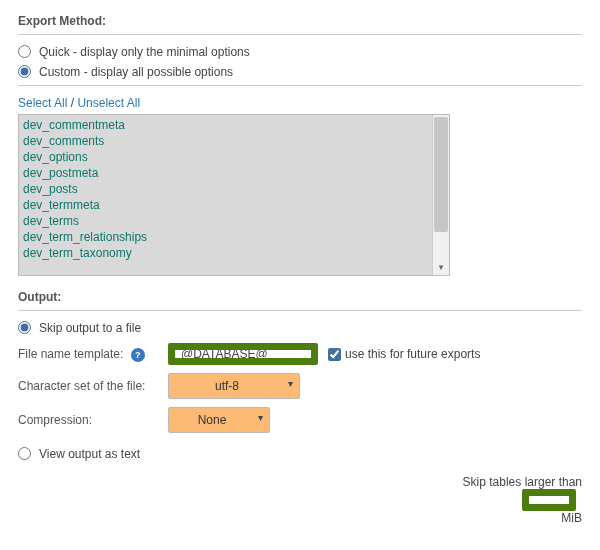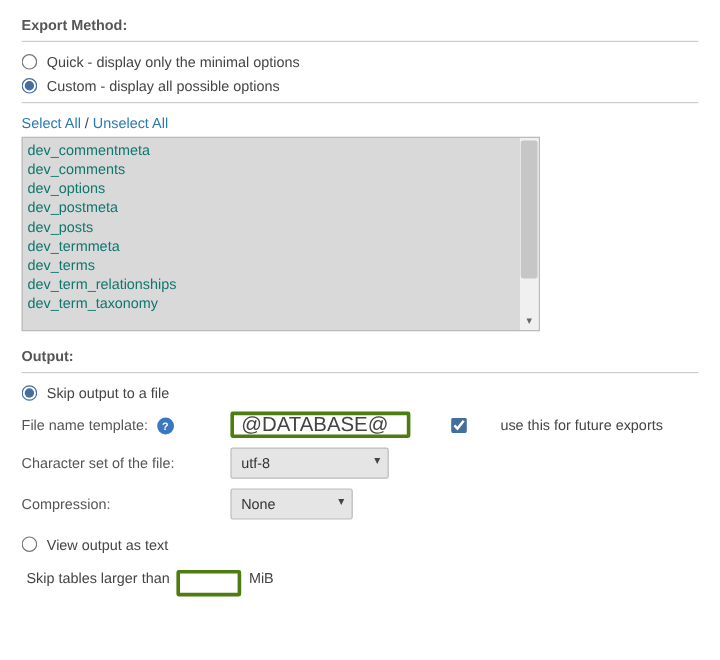--- a/index.html
+++ b/index.html
@@ -81,51 +81,52 @@
     position: absolute;
     left: 0; right: 0;
     height: 16px;
     line-height: 16px;
     font-size: 9px;
     text-align: center;
     color: #666;
     cursor: pointer;
   }
   .scroll-arrow.bottom { bottom: 0; }
-  .sub-indent { margin-left: 80px; gap: 24px; }
+  .sub-indent { margin-left: 80px; }
   .form-row {
     display: flex;
     align-items: center;
     margin: 8px 0;
   }
   .form-label {
     width: 150px;
     color: #555;
   }
   .text-input {
     height: 22px;
-    border: 3px solid #4d7c0f;
+    border: 7px solid #4d7c0f;
     border-radius: 2px;
     padding: 0 6px;
-    font-size: 17px;
+    font-size: 12px;
     color: #444;
     box-sizing: border-box;
   }
   .select {
     height: 24px;
     border: 1px solid #bbb;
     border-radius: 2px;
     padding: 0 22px 0 8px;
     font-size: 12px;
     color: #333;
-    background: #e5e5e5;
+    background: #fdba74;
     position: relative;
     display: inline-flex;
     align-items: center;
     cursor: pointer;
+    justify-content: center;
   }
   .select::after {
     content: "▾";
     position: absolute;
     right: 6px;
     top: 4px;
     font-size: 10px;
     color: #444;
   }
   .help-icon {
@@ -141,21 +142,22 @@
     margin-left: 4px;
     cursor: help;
   }
   .chk {
     accent-color: #446e9b;
     margin: 0 4px 0 10px;
   }
   .skip-row {
     margin: 14px 0 0 4px;
     display: flex;
-    align-items: flex-start;
+    align-items: flex-end;
+    flex-direction: column;
   }
   .skip-row .text-input { width: 54px; margin: 0 6px; }
   .space-above { margin-top: 20px; }
 </style>
 </head>
 <body>
 
 <div class="container">
 
   <div class="section-title">Export Method:</div>

